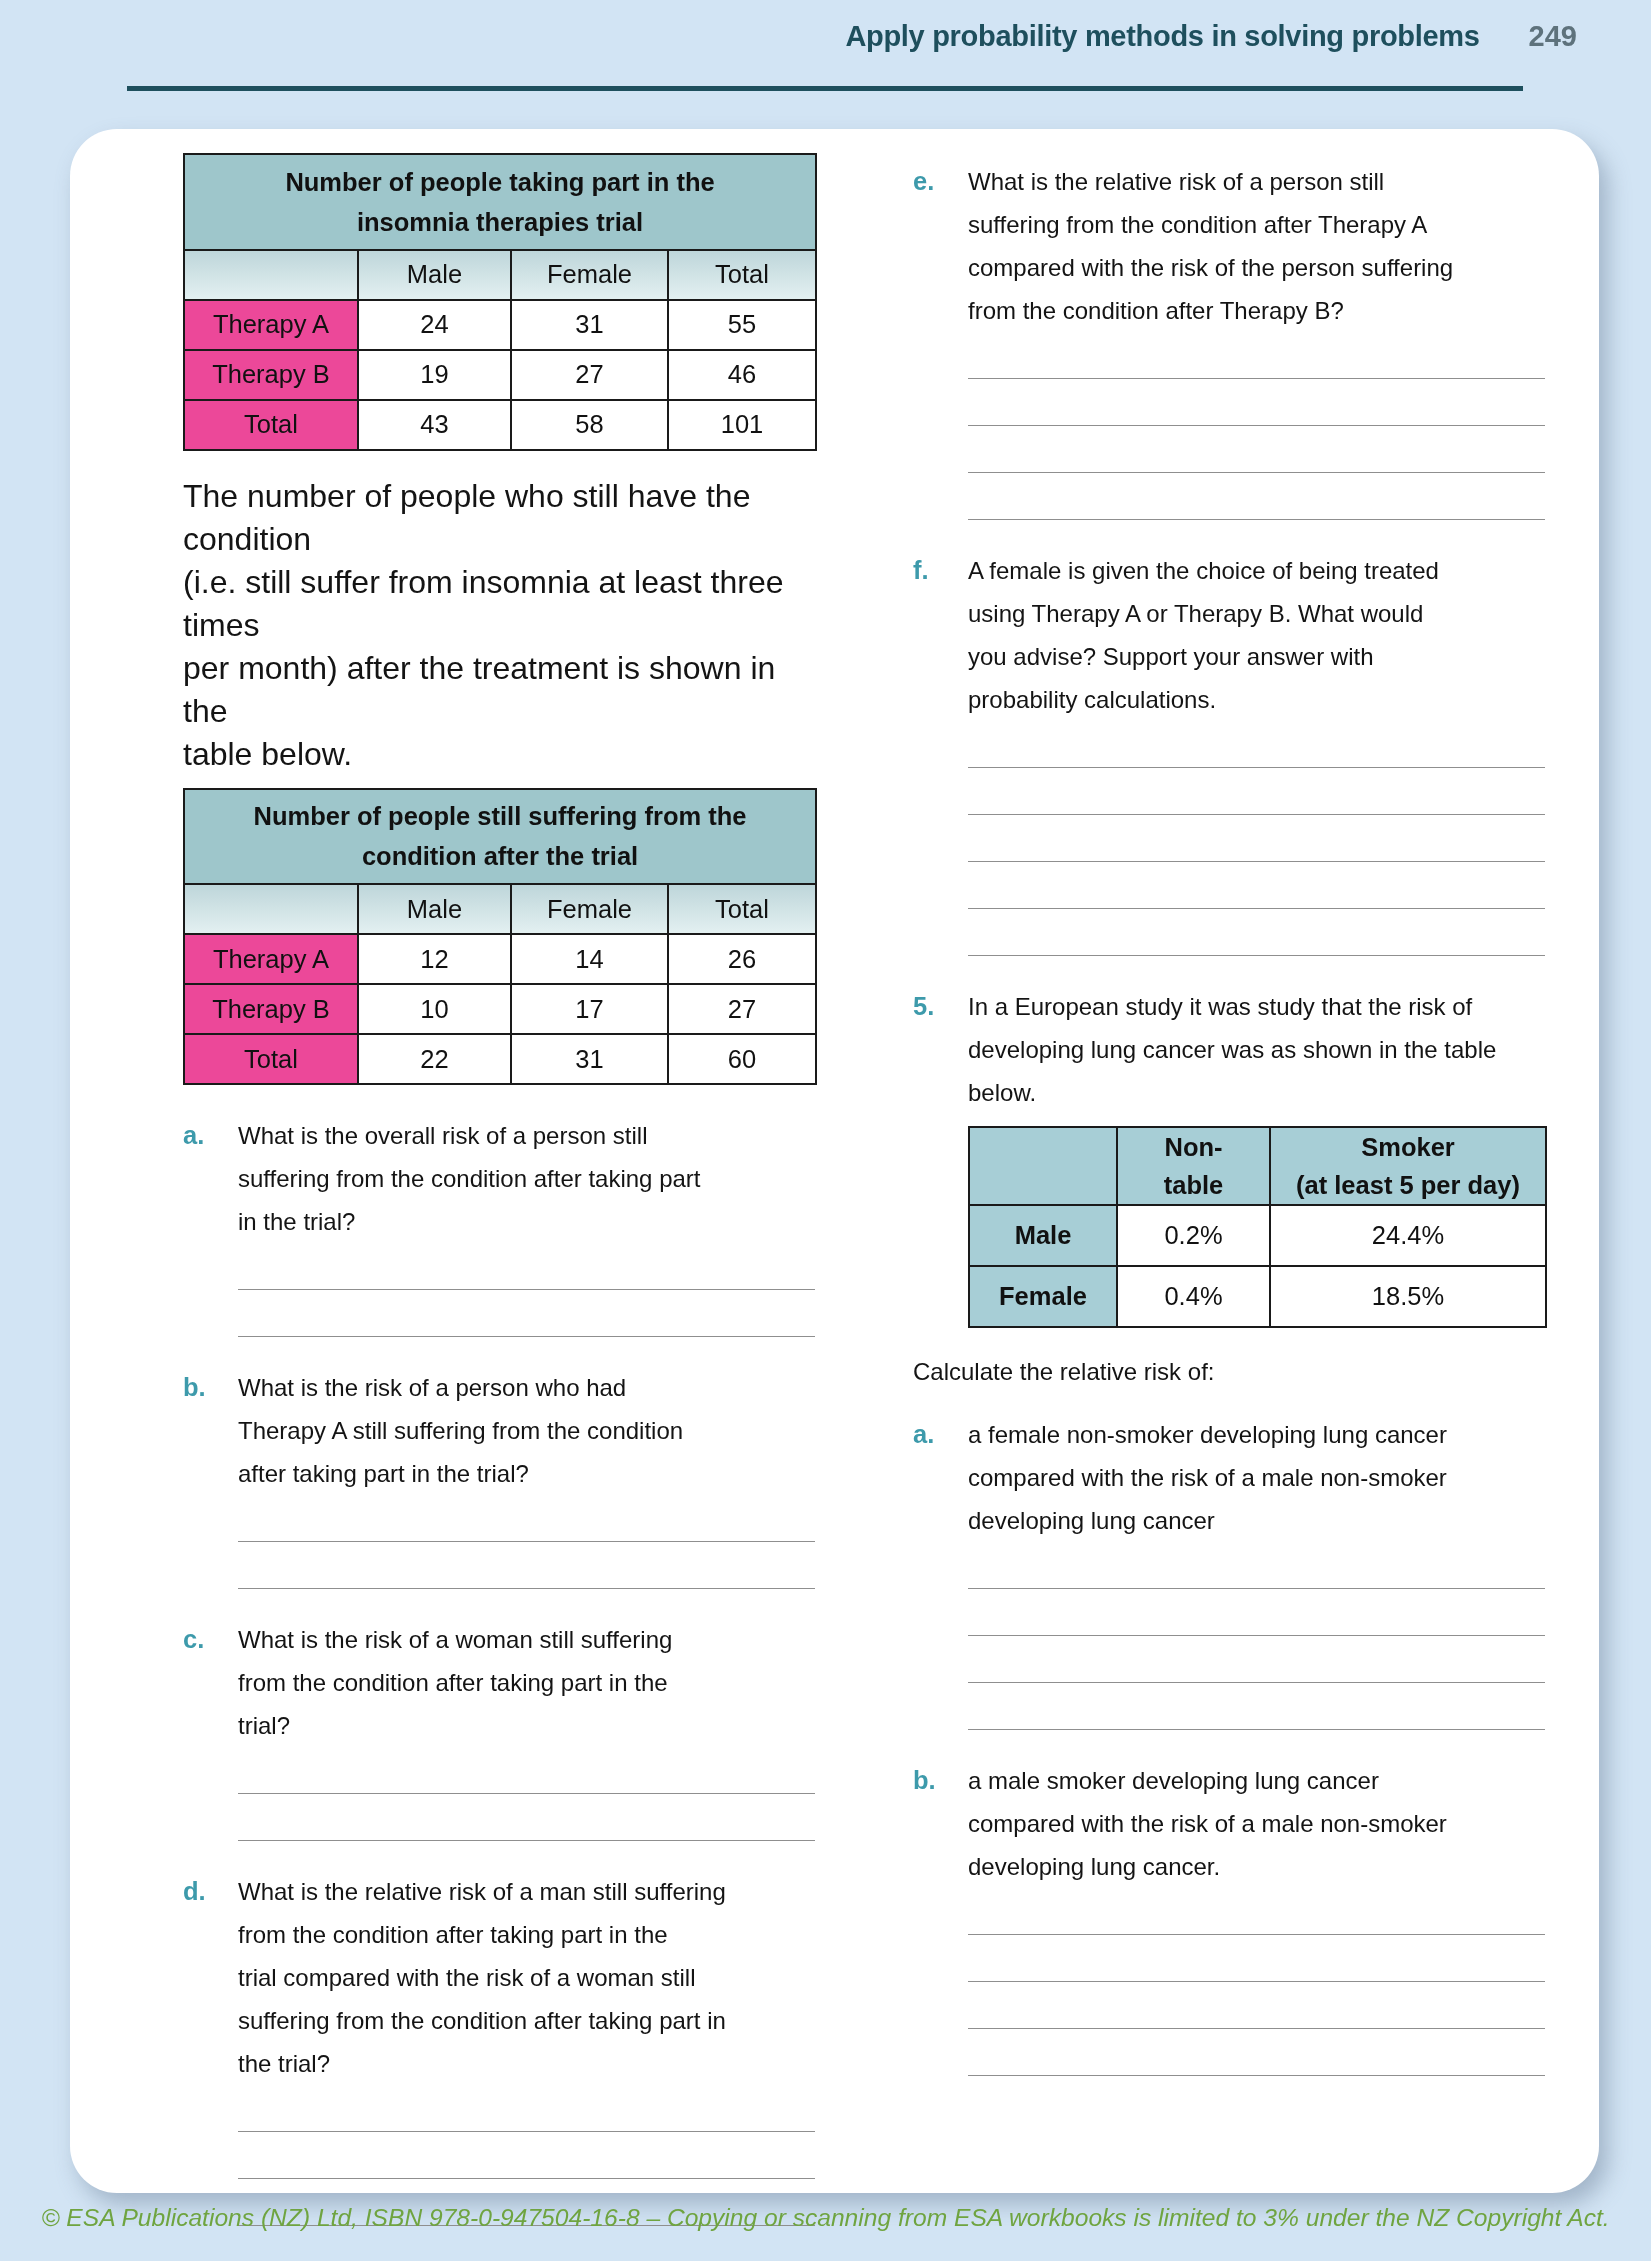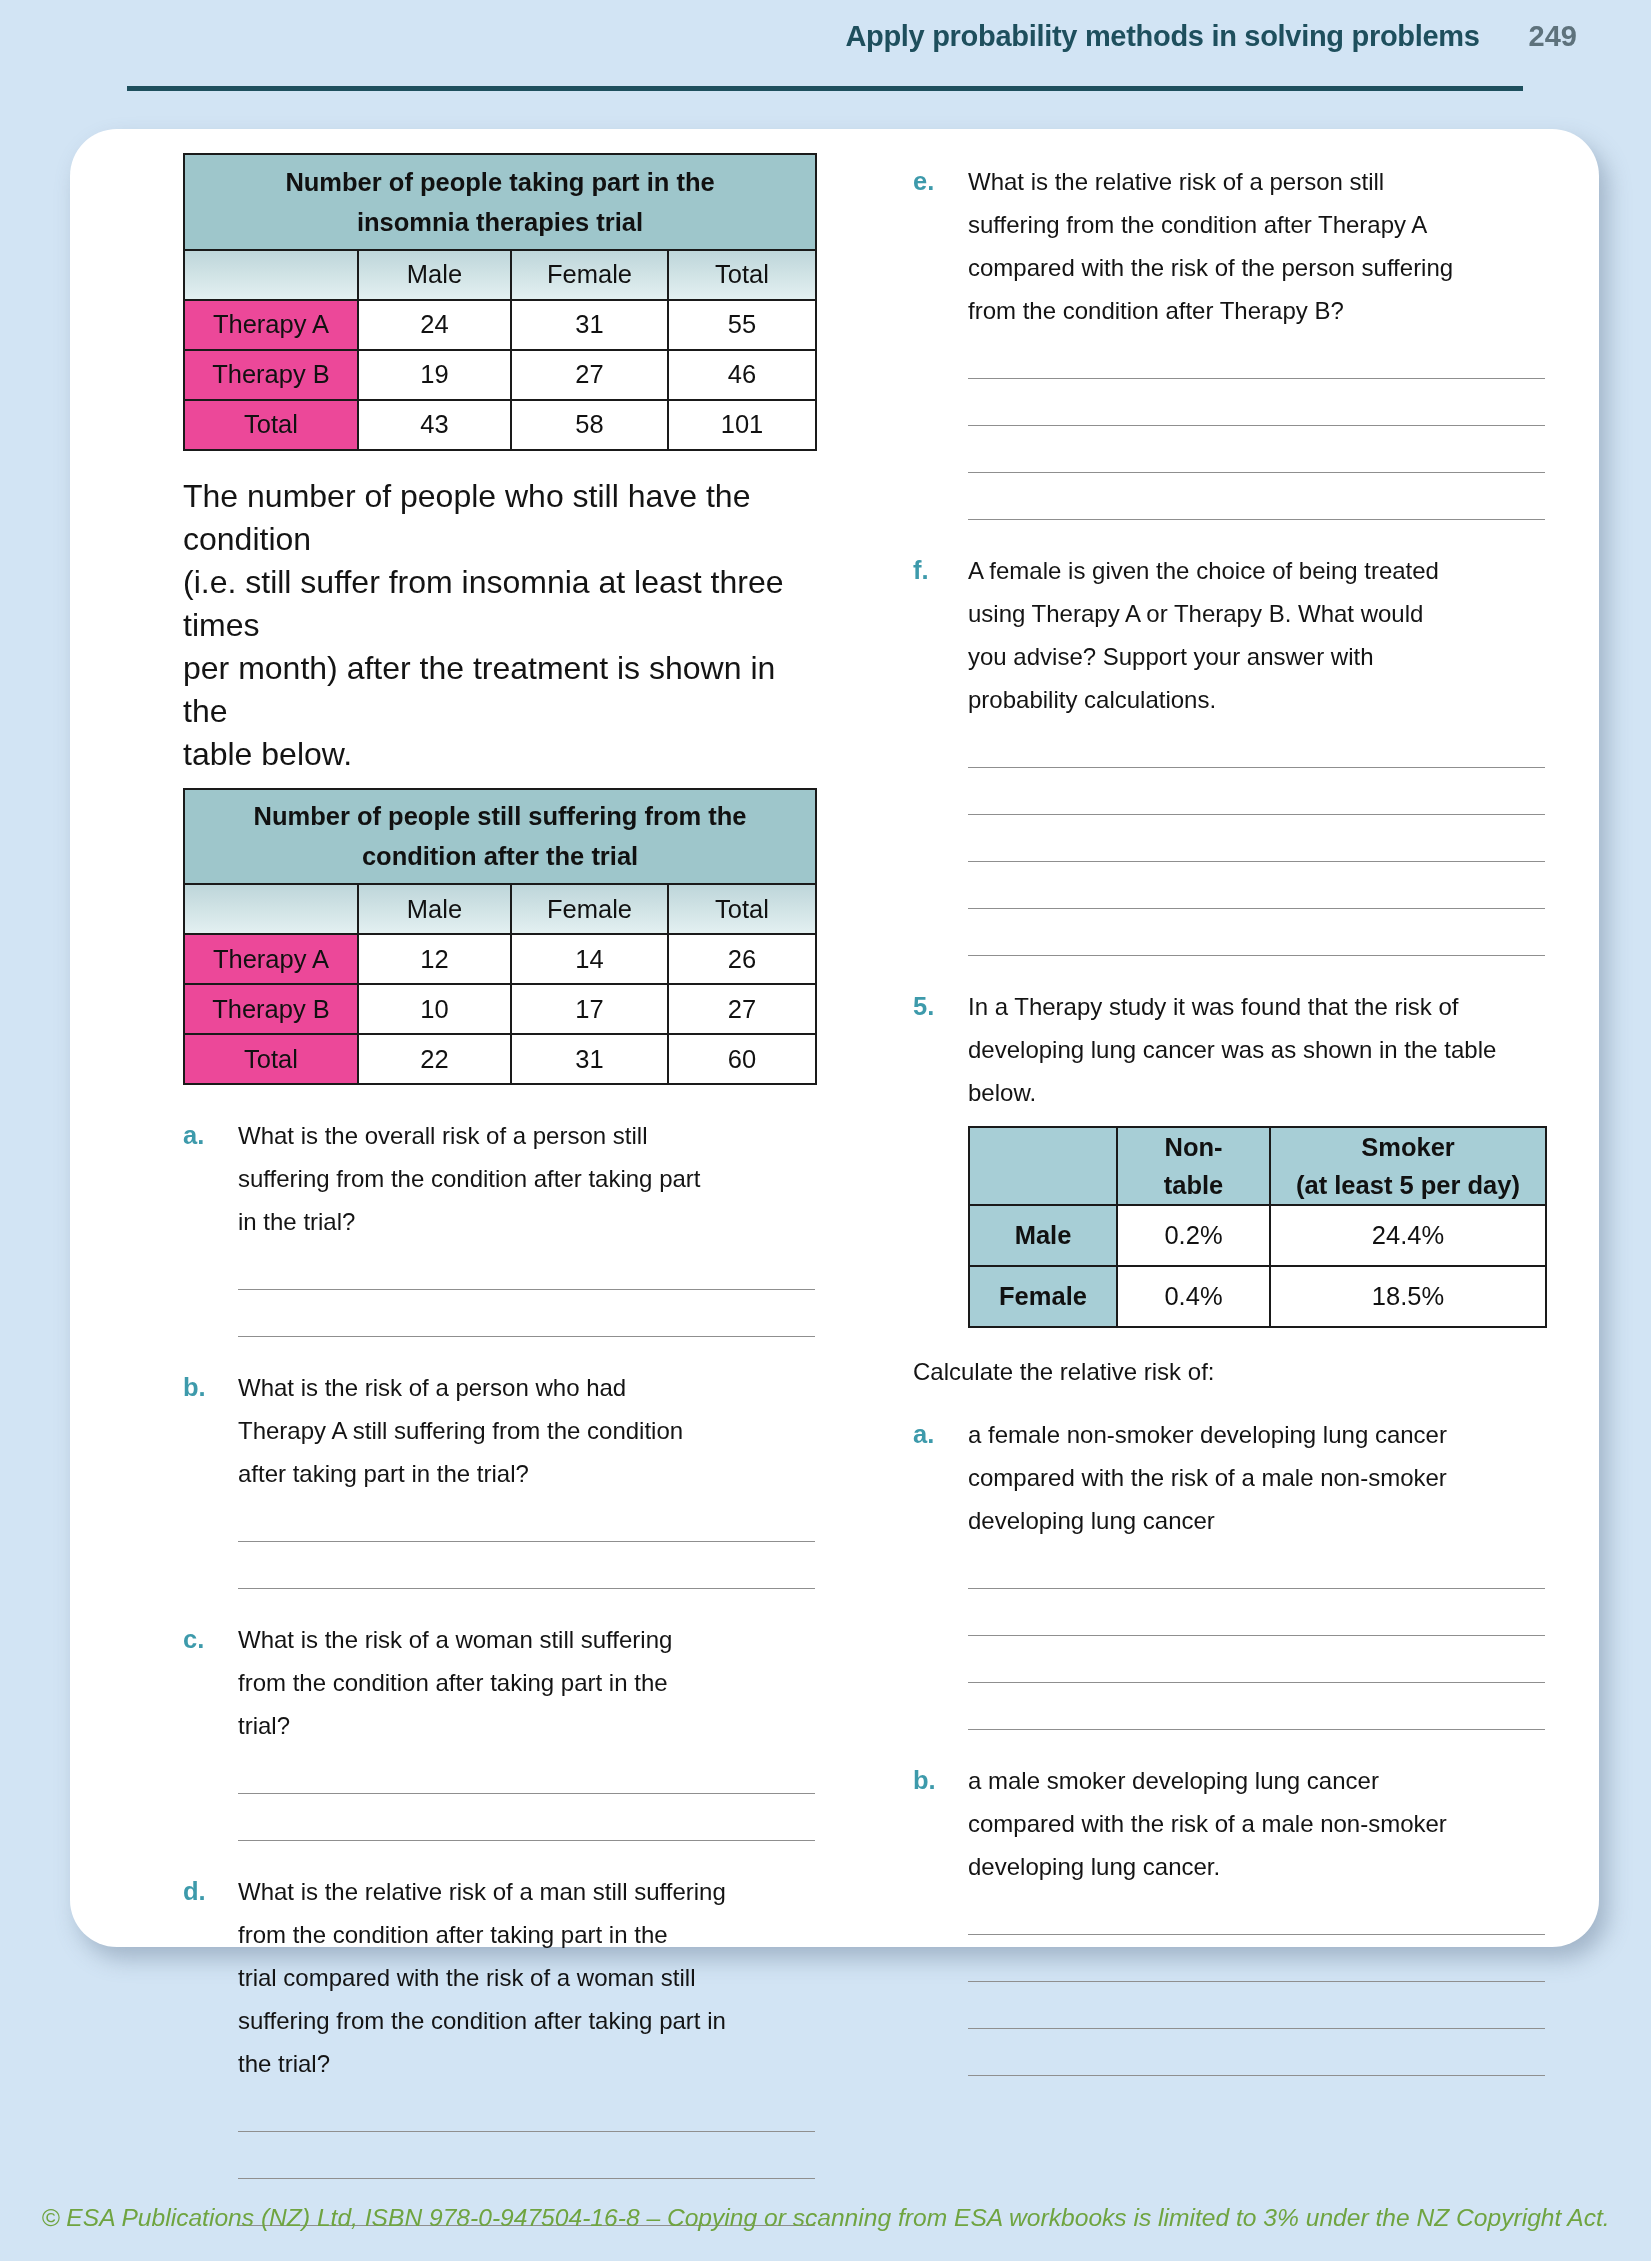--- a/index.html
+++ b/index.html
@@ -9,21 +9,21 @@
     font-family:"Liberation Sans","DejaVu Sans",sans-serif;
     color:#141414;
   }
   
   .page-header{position:absolute;top:20.4px;left:0;right:0;display:flex;justify-content:flex-end;align-items:baseline;padding-right:74px;gap:49px;}
   .header-title{font-size:29px;font-weight:bold;color:#1e4f5d;letter-spacing:-0.3px;}
   .header-page-num{font-size:29px;font-weight:bold;color:#5e727c;}
   .header-rule{position:absolute;top:86px;left:127px;width:1396px;height:5.1px;background:#1e4f5d;}
   
   .card{
-    position:absolute;left:70px;top:129px;width:1529px;height:1818px;
+    position:absolute;left:70px;top:129px;width:1529px;height:2064px;
     background:#ffffff;border-radius:47px;
     box-shadow:8.5px 12px 22px rgba(105,125,148,.45);
   }
   .col{position:absolute;}
   .col-left{left:113px;top:24px;width:632px;}
   .col-right{left:843px;top:31px;width:632px;}
   
   table.data-table{width:100%;border-collapse:collapse;table-layout:fixed;}
   table.data-table th,table.data-table td{border:2.5px solid #1a1a1a;text-align:center;vertical-align:middle;padding:0;}
   .t12 .title-cell{background:#9ec6cb;font-weight:bold;font-size:25.5px;line-height:40px;padding:6.8px 5.1px;white-space:pre-line;color:#111;}
@@ -237,21 +237,21 @@
             <div class="answer-line"></div>
             <div class="answer-line"></div>
             <div class="answer-line"></div>
           </div>
         </div>
       </div>
 
       <div class="question">
         <span class="q-letter">5.</span>
         <div class="q-body">
-          <div class="q-text">In a Therapy study it was found that the risk of
+          <div class="q-text">In a European study it was study that the risk of
 developing lung cancer was as shown in the table
 below.</div>
 
           <div class="item5-table-wrap">
             <table class="data-table t3">
               <colgroup>
                   <col style="width:148px">
                   <col style="width:153px">
                   <col style="width:276px">
                 </colgroup>

